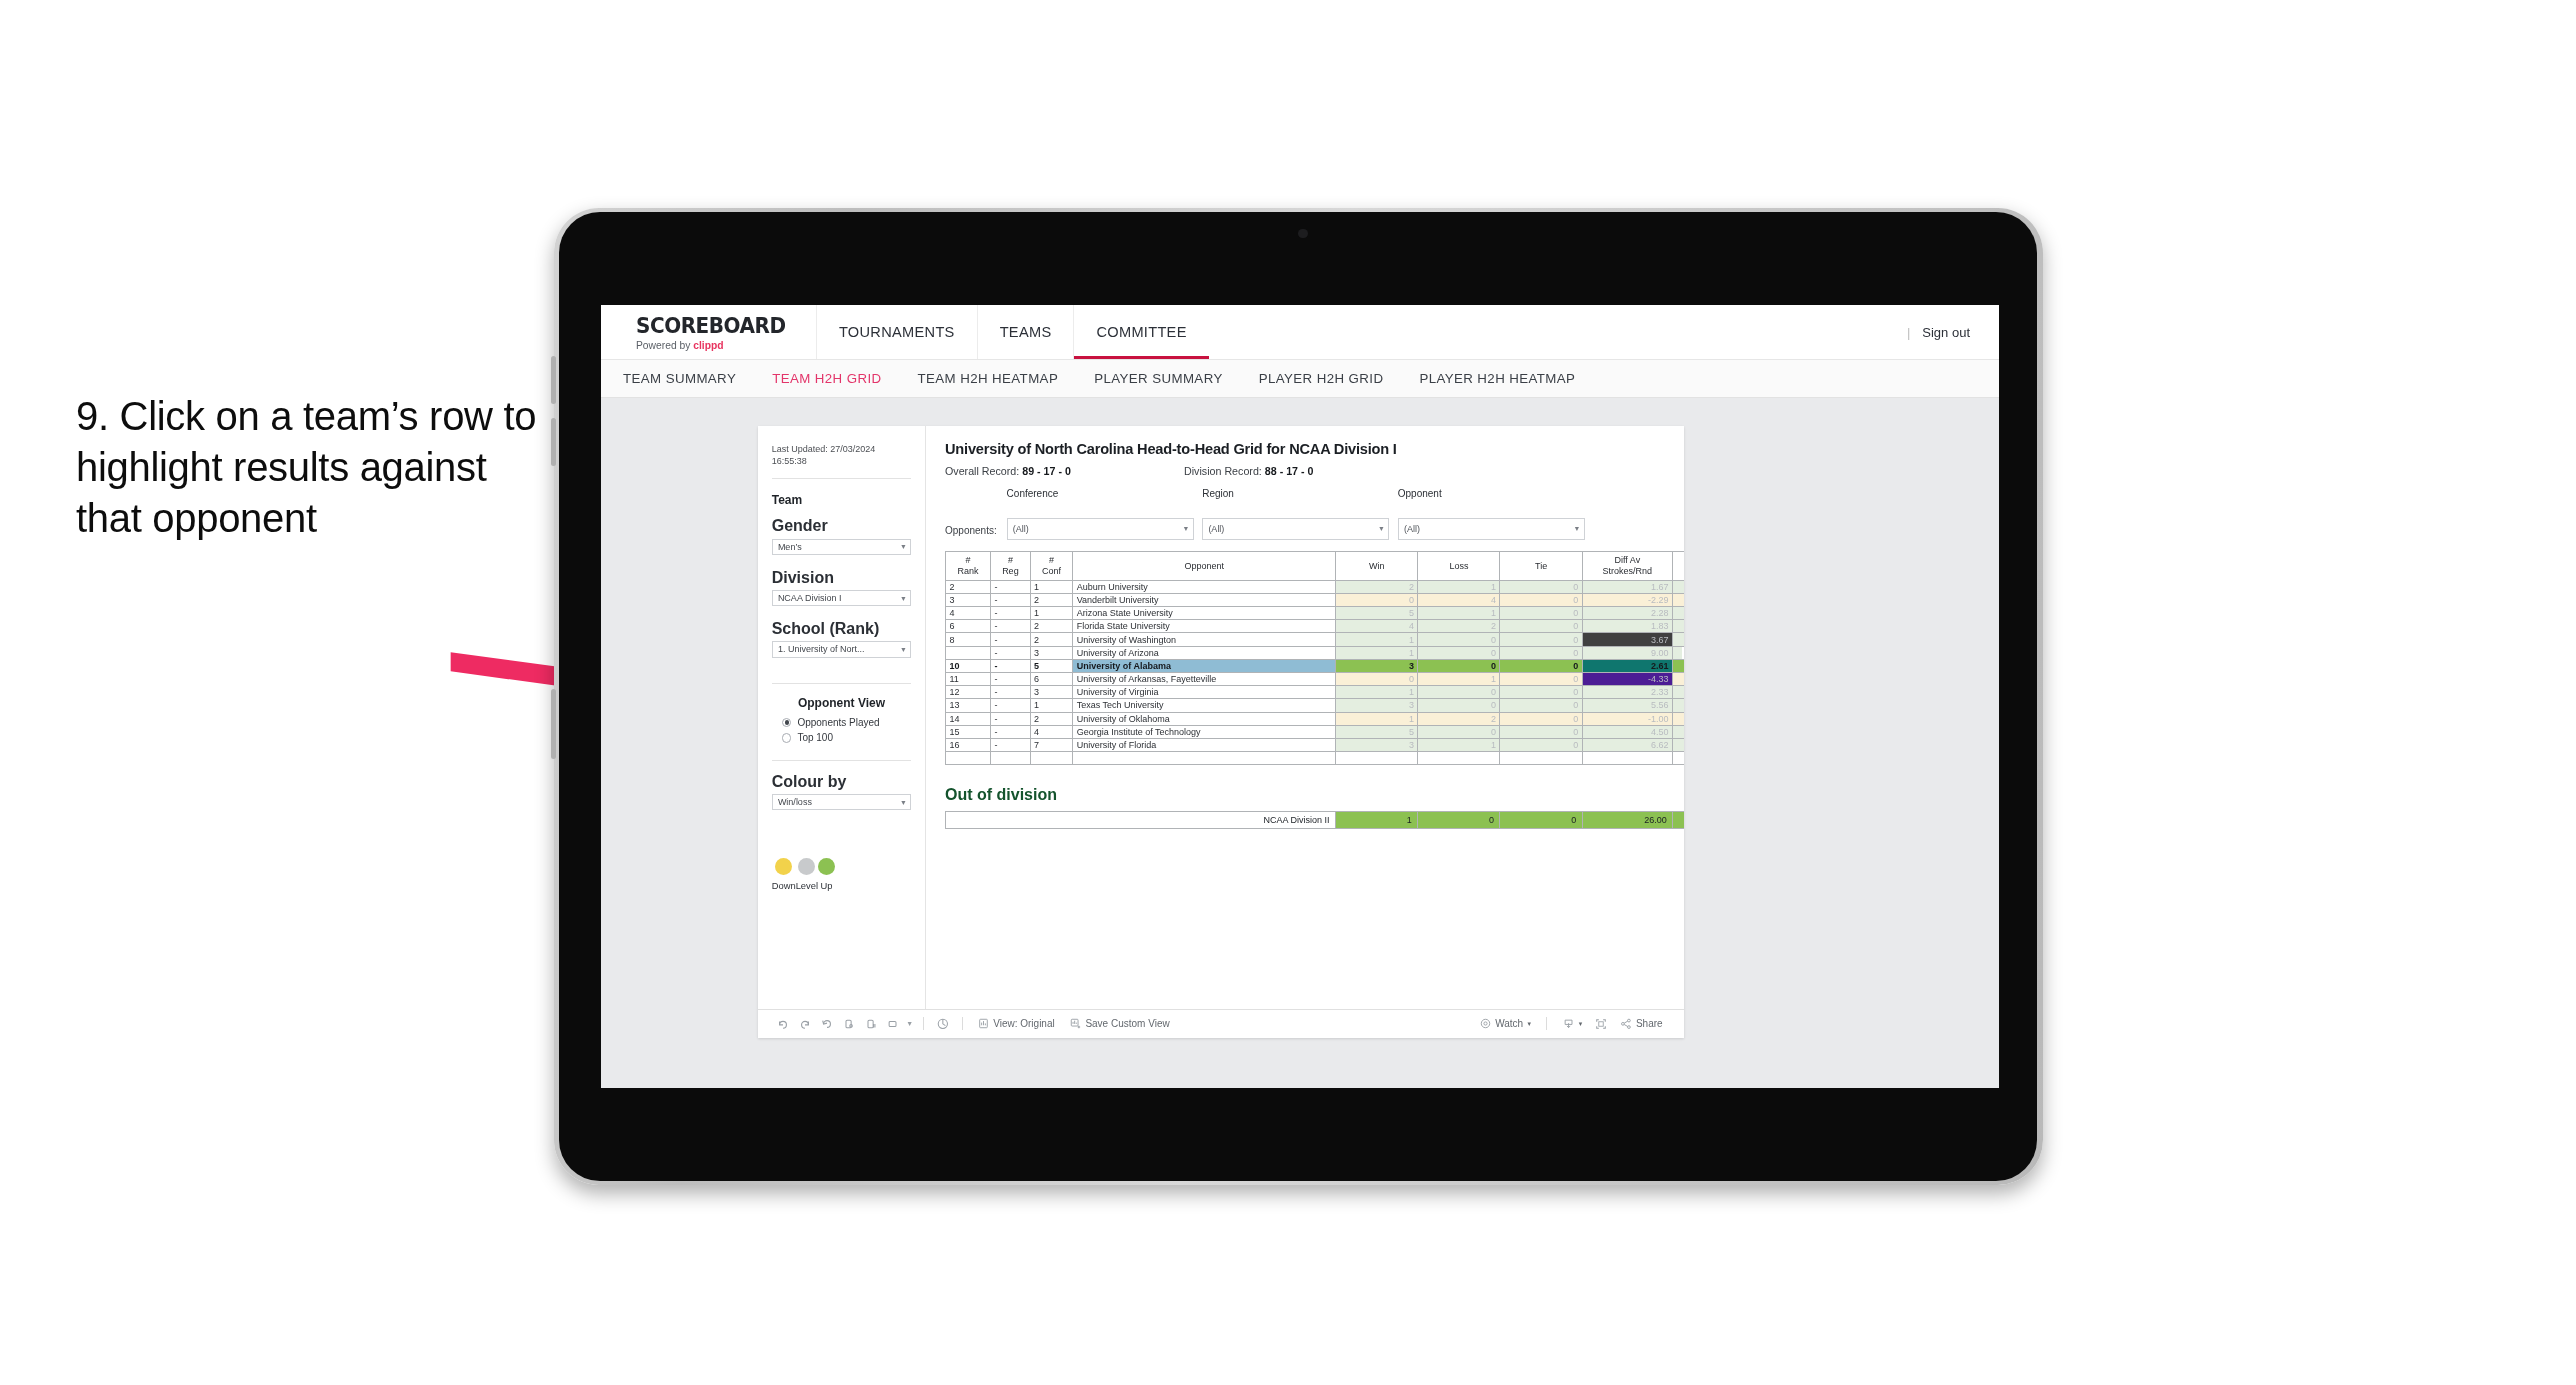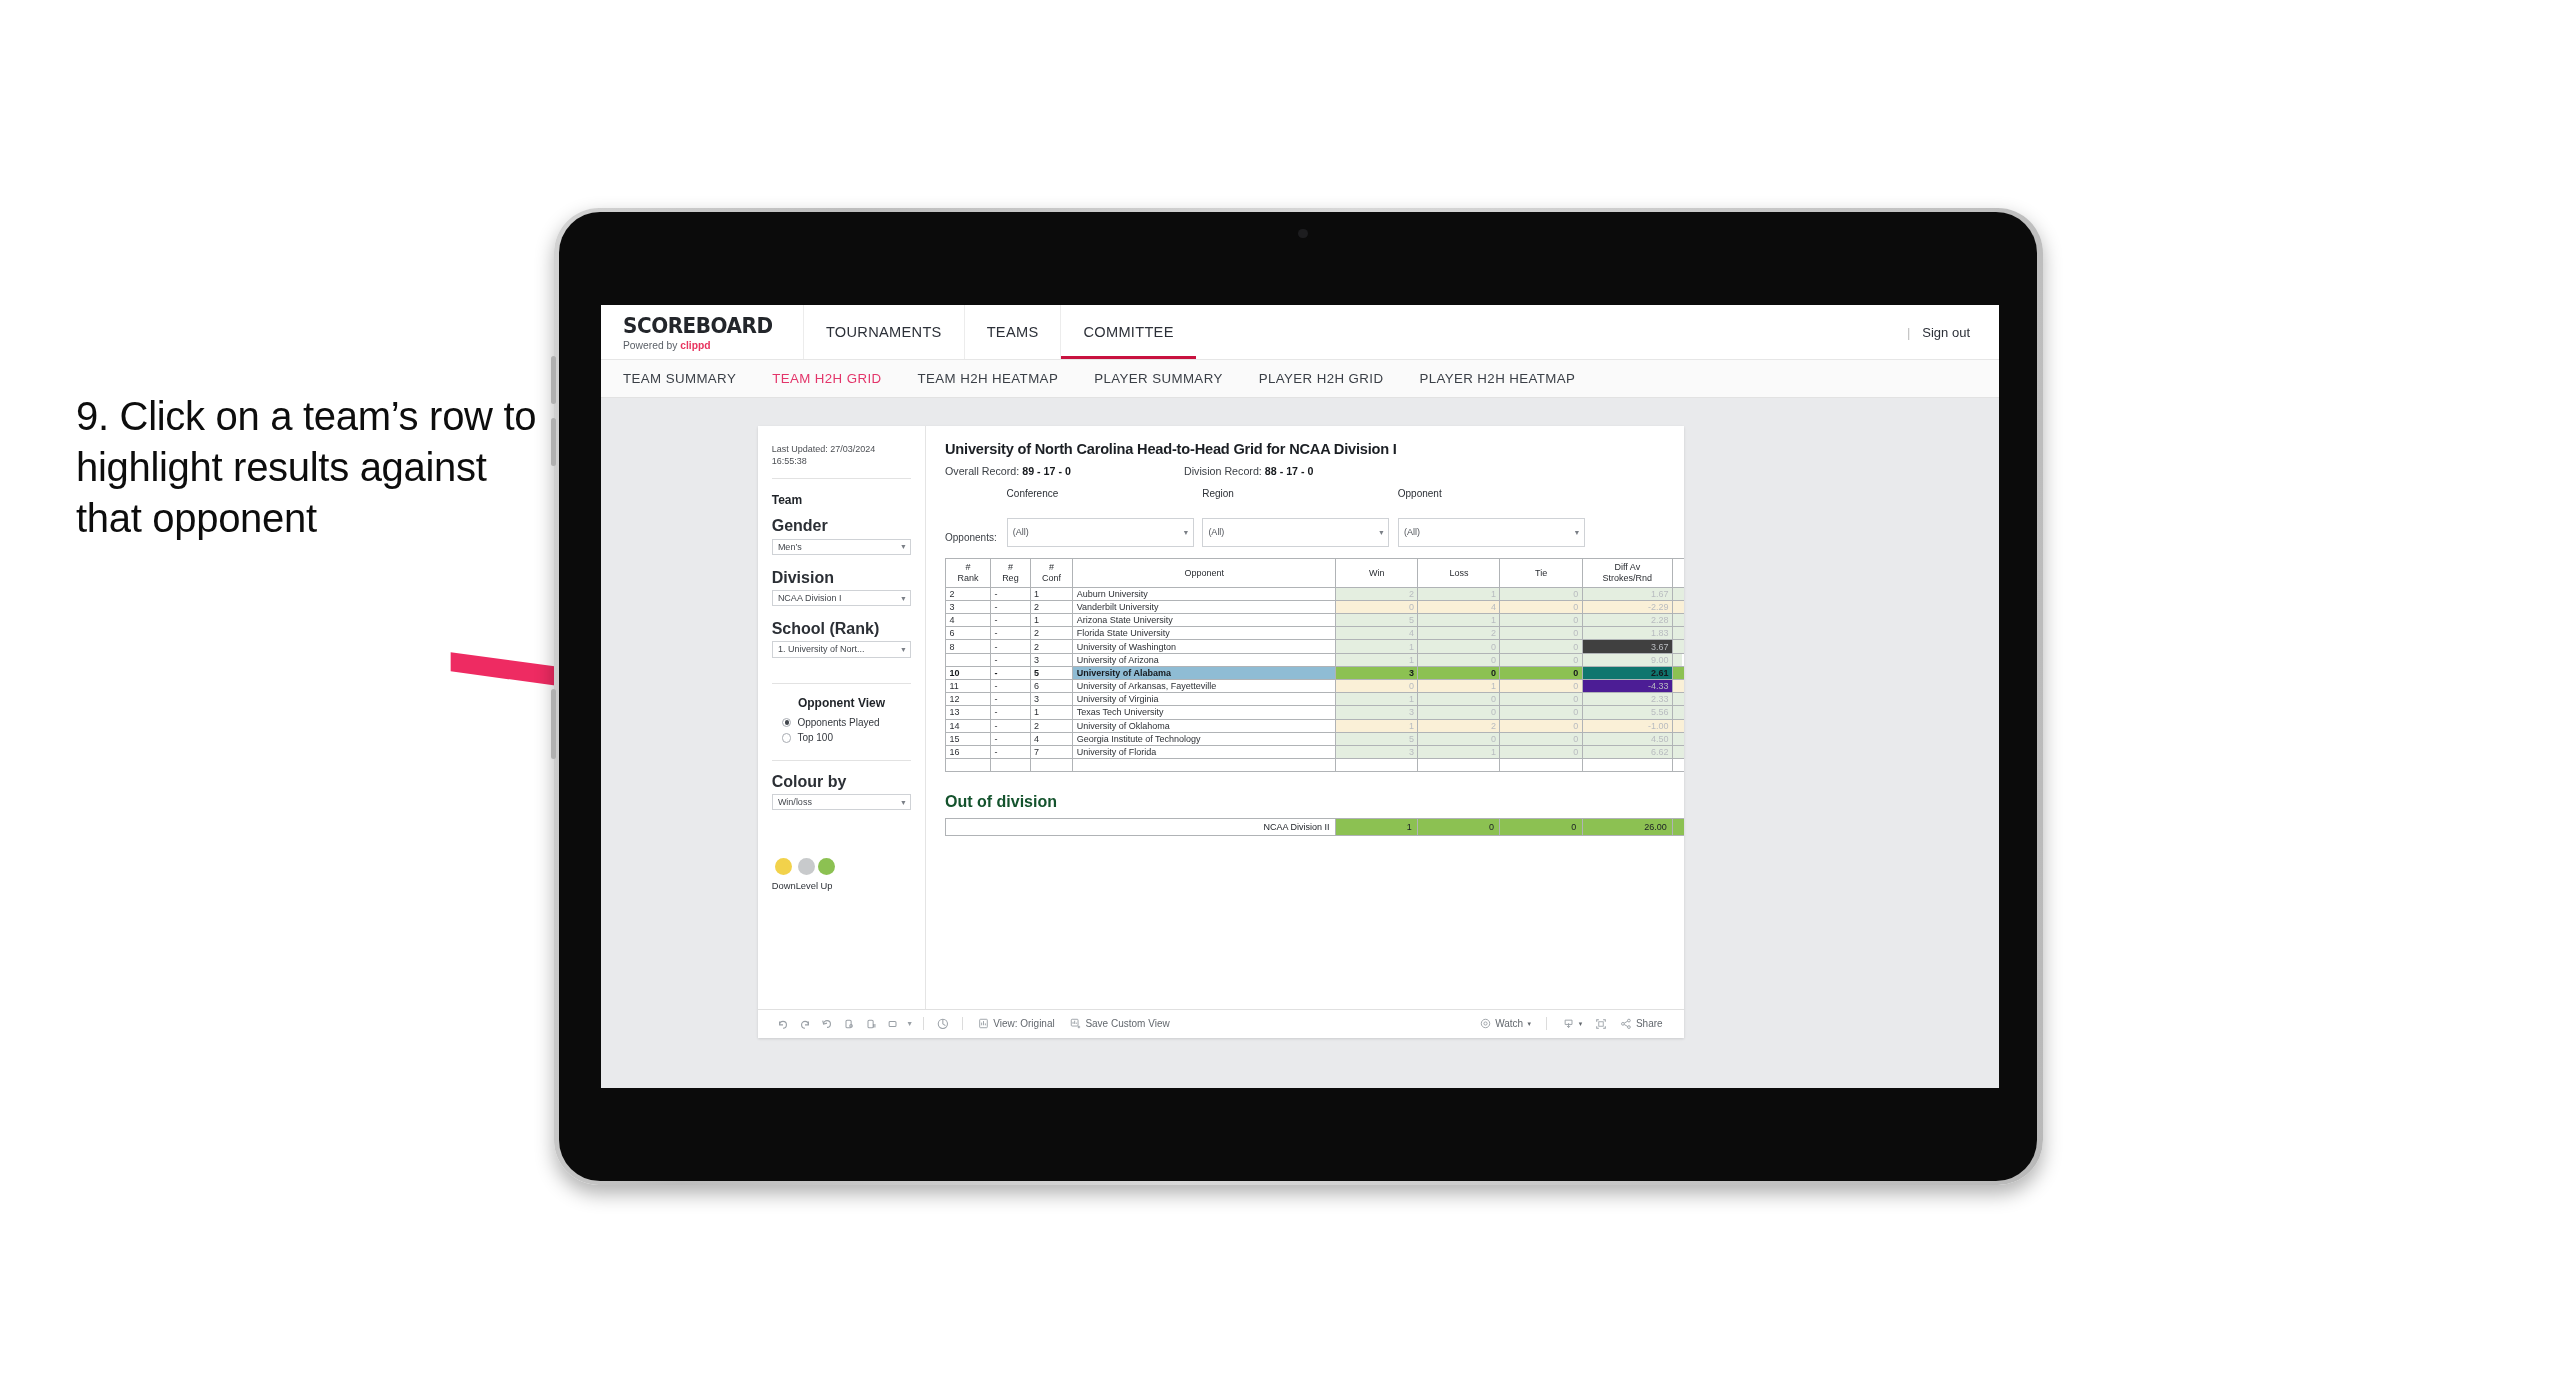--- a/index.html
+++ b/index.html
@@ -57,21 +57,21 @@
     overflow: hidden;
   }
 
   
   .topbar {
     height: 55px; background: #ffffff;
     display: flex; align-items: stretch;
     border-bottom: 0.9px solid #e6e6e6;
     position: relative;
   }
-  .brand { display: flex; flex-direction: column; justify-content: center; padding: 0 19px 0 22px; }
+  .brand { display: flex; flex-direction: column; justify-content: center; padding: 0 19px 0 22px; margin-left: 13px; }
   .brand-name {
     font-size: 21.5px; font-weight: 700; letter-spacing: -0.5px;
     color: #23262b; font-family: "DejaVu Sans", sans-serif;
     transform: scaleX(0.93); transform-origin: left center;
   }
   .brand-sub { font-size: 10.3px; color: #5a5f66; margin-top: 1.7px; }
   .brand-sub .clippd { color: #e8345f; font-weight: 700; }
 
   .navitem {
     display: flex; align-items: center; padding: 0 22px;
@@ -149,21 +149,21 @@
   .viz-title { font-size: 14.6px; font-weight: 600; color: #1b1f24; letter-spacing: -0.2px; }
   .records { display: flex; margin-top: 7.7px; font-size: 10.7px; color: #3c4046; }
   .records .r1 { width: 239px; }
   .records b { color: #16191d; font-weight: 700; }
 
   .filters { display: flex; align-items: flex-end; margin-top: 11px; gap: 8.6px; }
   .filters-lbl { font-size: 10px; color: #3c4046; padding-bottom: 3.4px; width: 53px; }
   .fbox { width: 187px; }
   .fbox .fcap { font-size: 10px; color: #2b2f35; margin-bottom: 19px; }
   .fsel {
-    height: 29px; border: 0.9px solid #cfd2d6; background: #fff;
+    height: 22px; border: 0.9px solid #cfd2d6; background: #fff;
     display: flex; align-items: center; justify-content: space-between;
     padding: 0 3.4px 0 5.2px; font-size: 9px; color: #50545a;
   }
 
   
   table.grid { border-collapse: collapse; margin-top: 11px; width: 802px; table-layout: fixed; }
   table.grid th, table.grid td {
     border: 0.9px solid #b0b3b6; font-size: 9px; color: #2d3035;
     height: 13.2px; padding: 0 3.4px; overflow: hidden; white-space: nowrap;
   }

